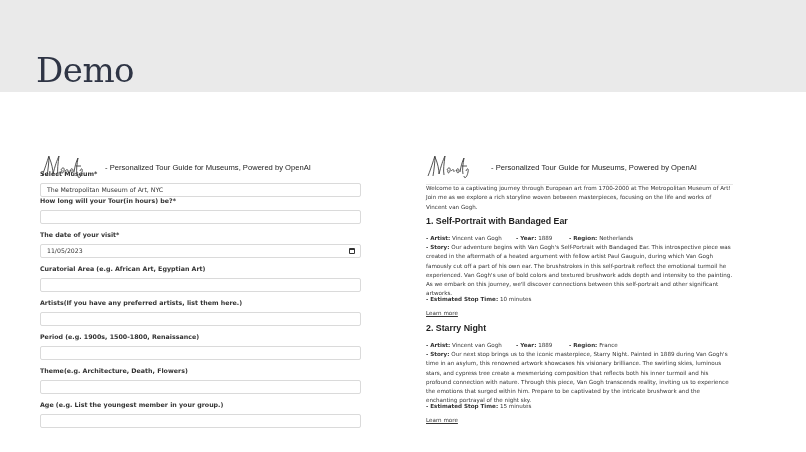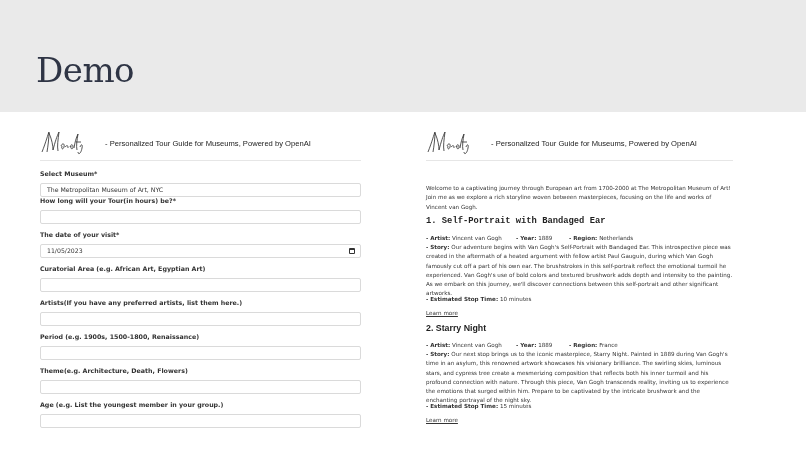--- a/index.html
+++ b/index.html
@@ -1,33 +1,33 @@
 <!DOCTYPE html>
 <html><head>
   <meta charset="utf-8">
   <style>
     * { box-sizing: border-box; margin: 0; padding: 0; }
     html, body { width: 806px; height: 452px; overflow: hidden; background: #ffffff; }
     body { font-family: "DejaVu Sans", sans-serif; color: #222; position: relative; }
 
     .top-banner {
-      position: absolute; left: 0; top: 0; width: 806px; height: 112px;
+      position: absolute; left: 0; top: 0; width: 806px; height: 92px;
       background: #eaeaea;
     }
     .banner-title {
       position: absolute; left: 36px; top: 50px;
       font-family: "DejaVu Serif", serif; font-size: 34px; color: #2f3545;
       letter-spacing: -0.5px; line-height: 40px;
     }
 
     .panel { position: absolute; top: 112px; }
     .panel-left { left: 40px; width: 321px; }
     .panel-right { left: 426px; width: 307px; }
 
-    .brand-row { position: relative; height: 48px; }
+    .brand-row { position: relative; height: 48px; margin-top: 24px; }
     .signature {
       position: absolute; left: 0; top: 16px; width: 50px; height: 28px;
     }
     .tagline {
       position: absolute; left: 65px; top: 27px;
       font-family: "Liberation Sans", sans-serif; font-size: 7.6px; color: #222;
       white-space: nowrap;
     }
     .separator { height: 1px; background: #e6e6e6; width: 100%; }
 
@@ -140,21 +140,21 @@
                M30 19 C31 16 33 16 33 19 C33 22 30 21 31 18 M34 20 C35 14 36 10 38 6 C37 12 36 18 37 22
                M36 14 L41 14 M40 19 C41 16 43 16 42 20 C41 26 38 27 38 24" fill="none" stroke="#2a2a2a" stroke-width="0.8"></path>
     </svg>
     <div class="tagline">- Personalized Tour Guide for Museums, Powered by OpenAI</div>
   </div>
   <div class="separator" style="width:307px;"></div>
 
 
   <p class="para abs" style="top:72px;">Welcome to a captivating journey through European art from 1700-2000 at The Metropolitan Museum of Art! Join me as we explore a rich storyline woven between masterpieces, focusing on the life and works of Vincent van Gogh.</p>
 
-  <div class="stop-title" style="top:104px;font-family:Liberation Mono, monospace;">1. Self-Portrait with Bandaged Ear</div>
+  <div class="stop-title" style="top:104px;">1. Self-Portrait with Bandaged Ear</div>
   <div class="abs para" style="top:122px;">
     <div class="meta-row">
       <span style="left:0;"><b class="k">- Artist:</b> <span style="position:static">Vincent van Gogh</span></span>
       <span style="left:90px;"><b class="k">- Year:</b> <span style="position:static">1889</span></span>
       <span style="left:143px;"><b class="k">- Region:</b> <span style="position:static">Netherlands</span></span>
     </div>
     <p><b class="k">- Story:</b> <span>Our adventure begins with Van Gogh's Self-Portrait with Bandaged Ear. This introspective piece was created in the aftermath of a heated argument with fellow artist Paul Gauguin, during which Van Gogh famously cut off a part of his own ear. The brushstrokes in this self-portrait reflect the emotional turmoil he experienced. Van Gogh's use of bold colors and textured brushwork adds depth and intensity to the painting. As we embark on this journey, we'll discover connections between this self-portrait and other significant artworks.</span></p>
   </div>
   <div class="abs para" style="top:183px;">
     <b class="k">- Estimated Stop Time:</b> <span>10 minutes</span>

